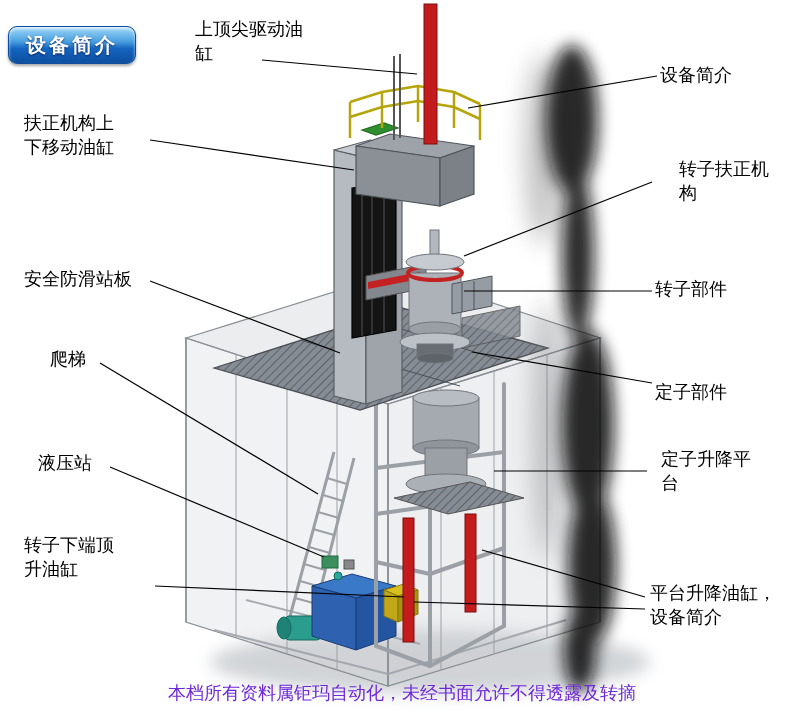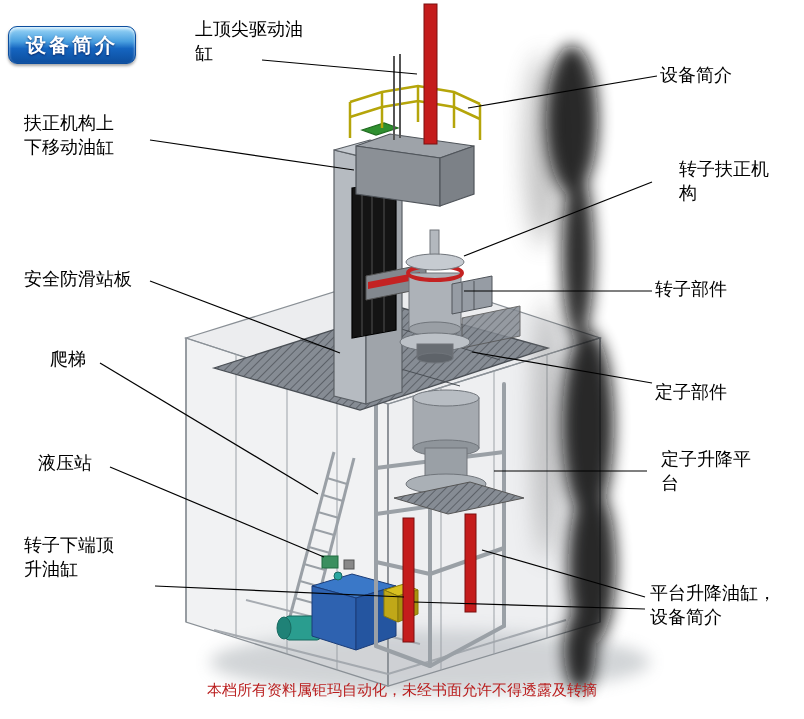--- a/index.html
+++ b/index.html
@@ -16,21 +16,21 @@
     display:flex;align-items:center;justify-content:center;
     color:#fff;font-weight:bold;font-size:20px;letter-spacing:3px;
     font-family:"Liberation Sans","DejaVu Sans",sans-serif;
     text-shadow:0 1px 2px rgba(0,20,80,.8);
   }
   .label{
     position:absolute;color:#000;font-size:18px;line-height:24px;font-family:Liberation Mono, monospace;
   }
   .footer{
     position:absolute;left:0;top:681px;width:100%;text-align:center;
-    font-size:15px;color:#b91c1c;
+    font-size:18px;color:#6d28d9;
   }
   svg.layer{position:absolute;left:0;top:0;}
 </style>
 </head>
 <body>
 
 <svg class="layer" width="804" height="719" viewBox="0 0 804 719">
   <defs>
     <pattern id="hatch" width="6" height="6" patternUnits="userSpaceOnUse" patternTransform="rotate(45)">
       <rect width="6" height="6" fill="#868c94"></rect>

